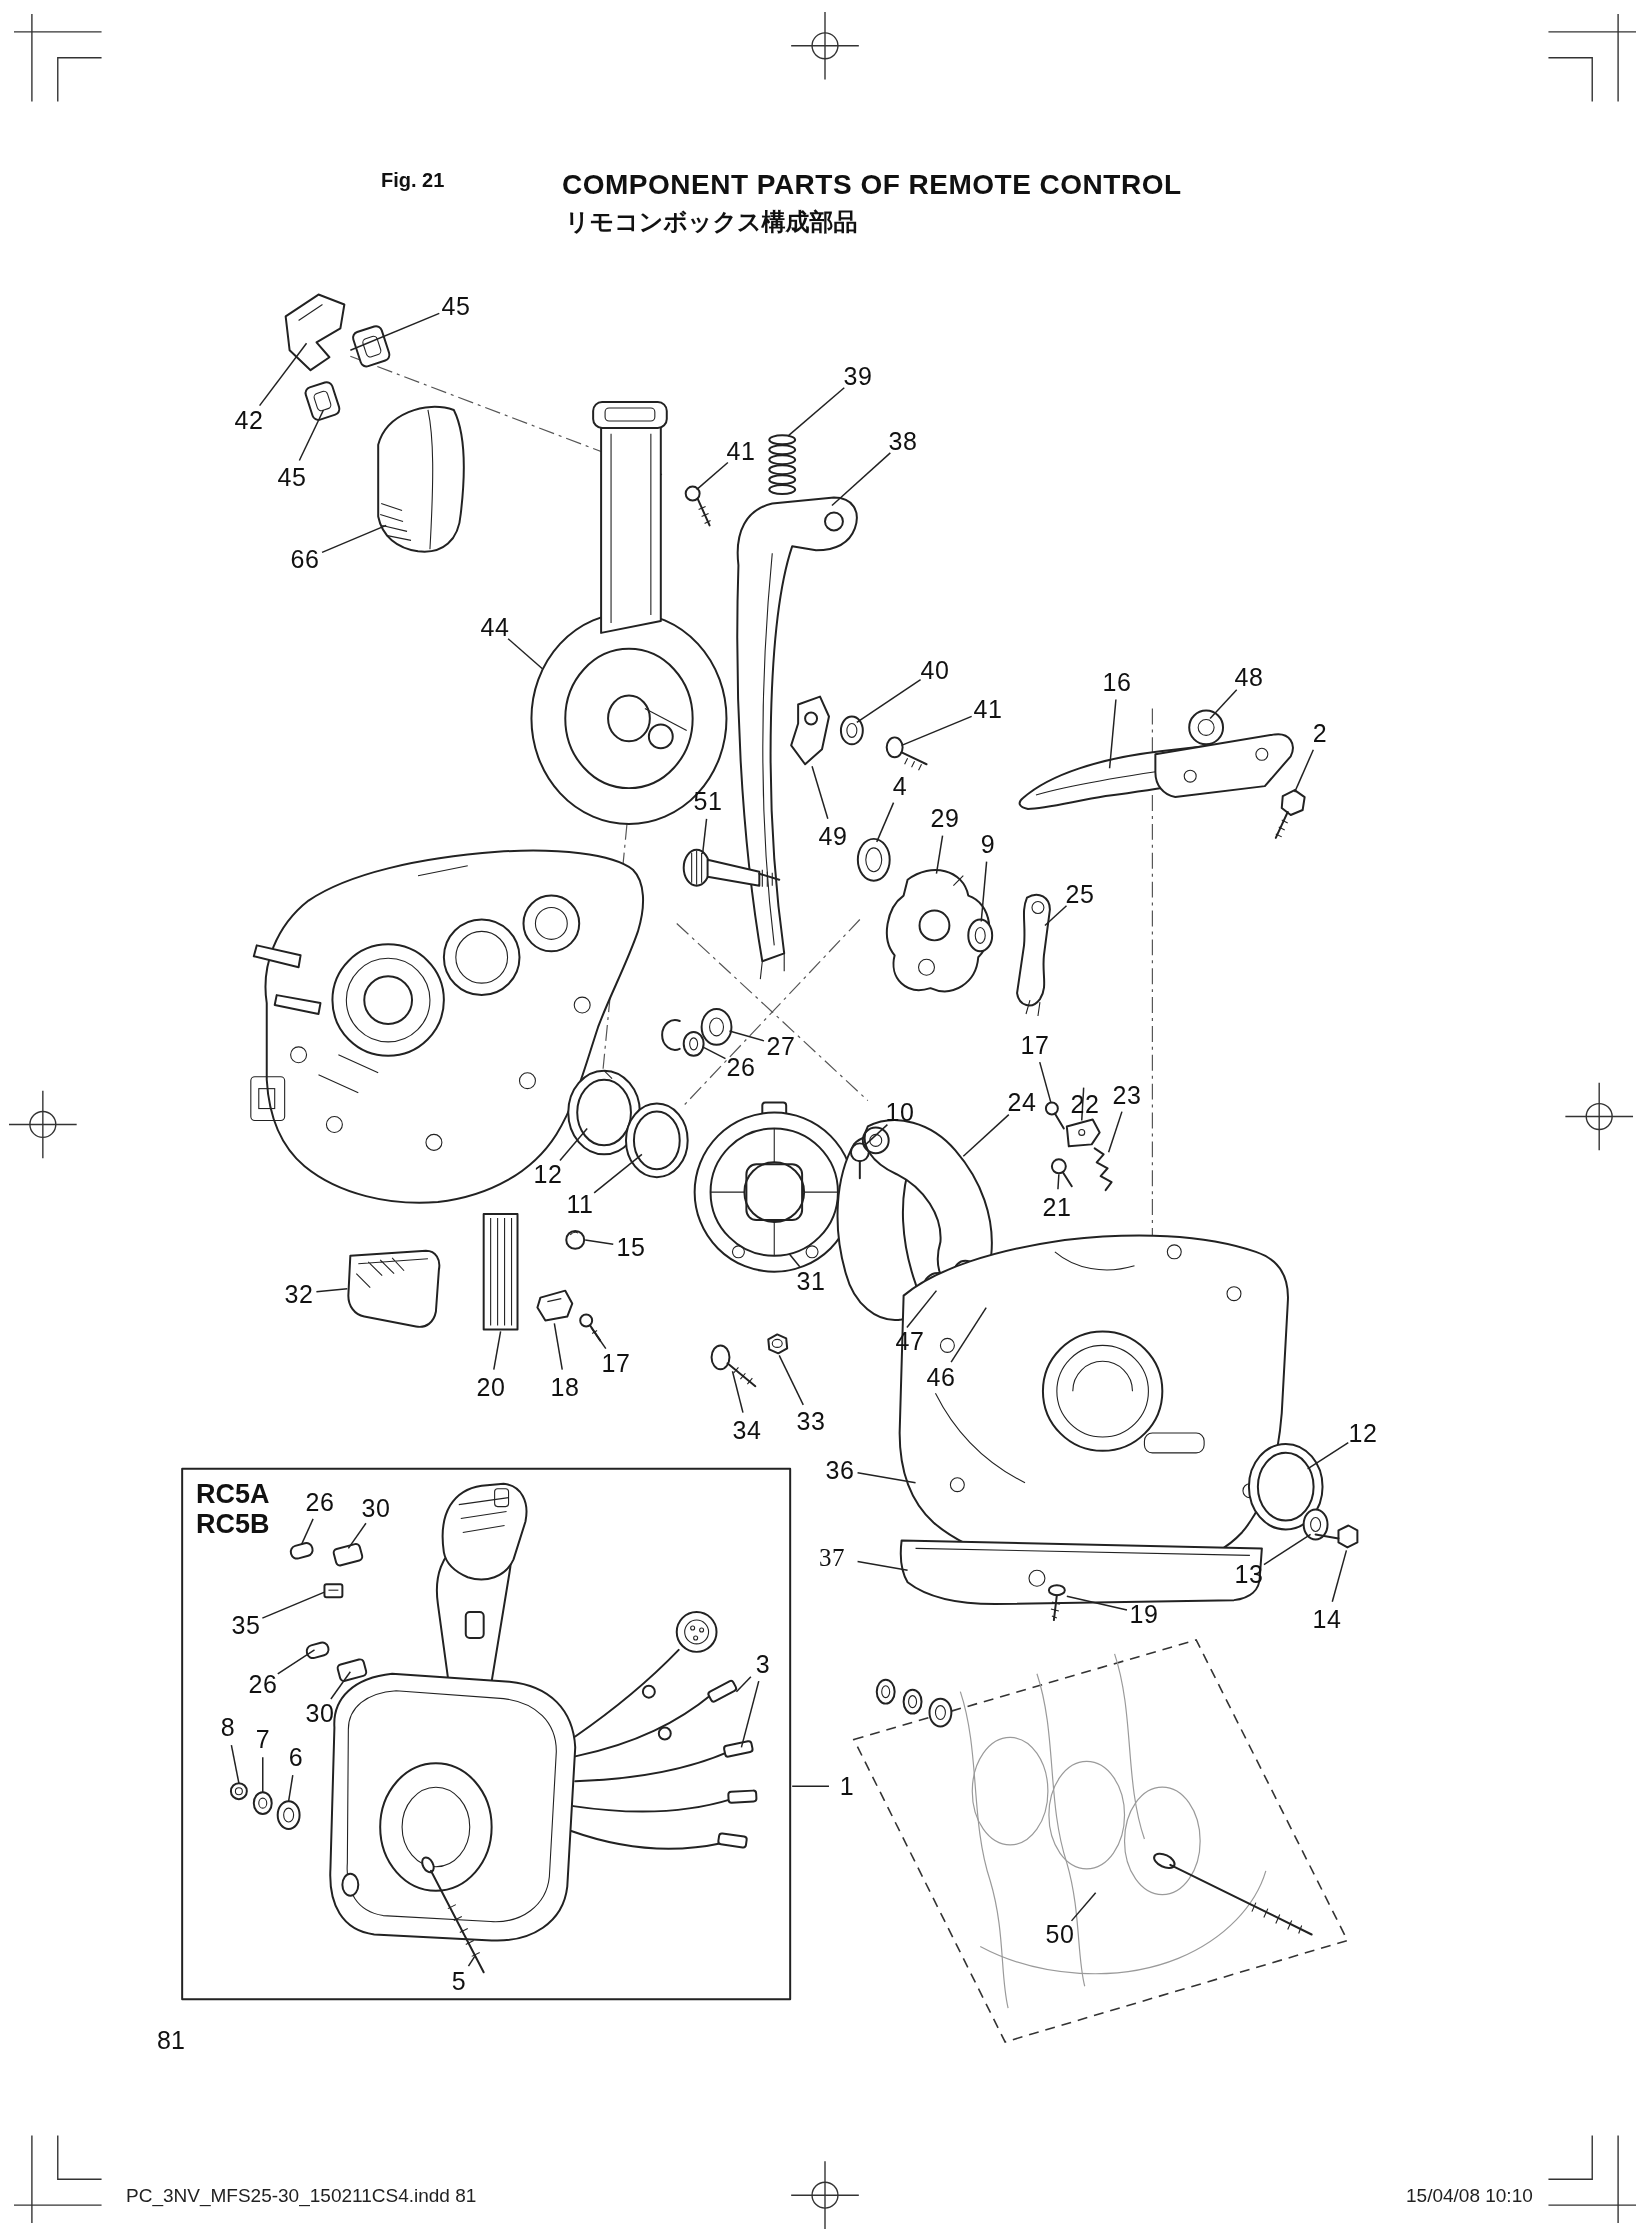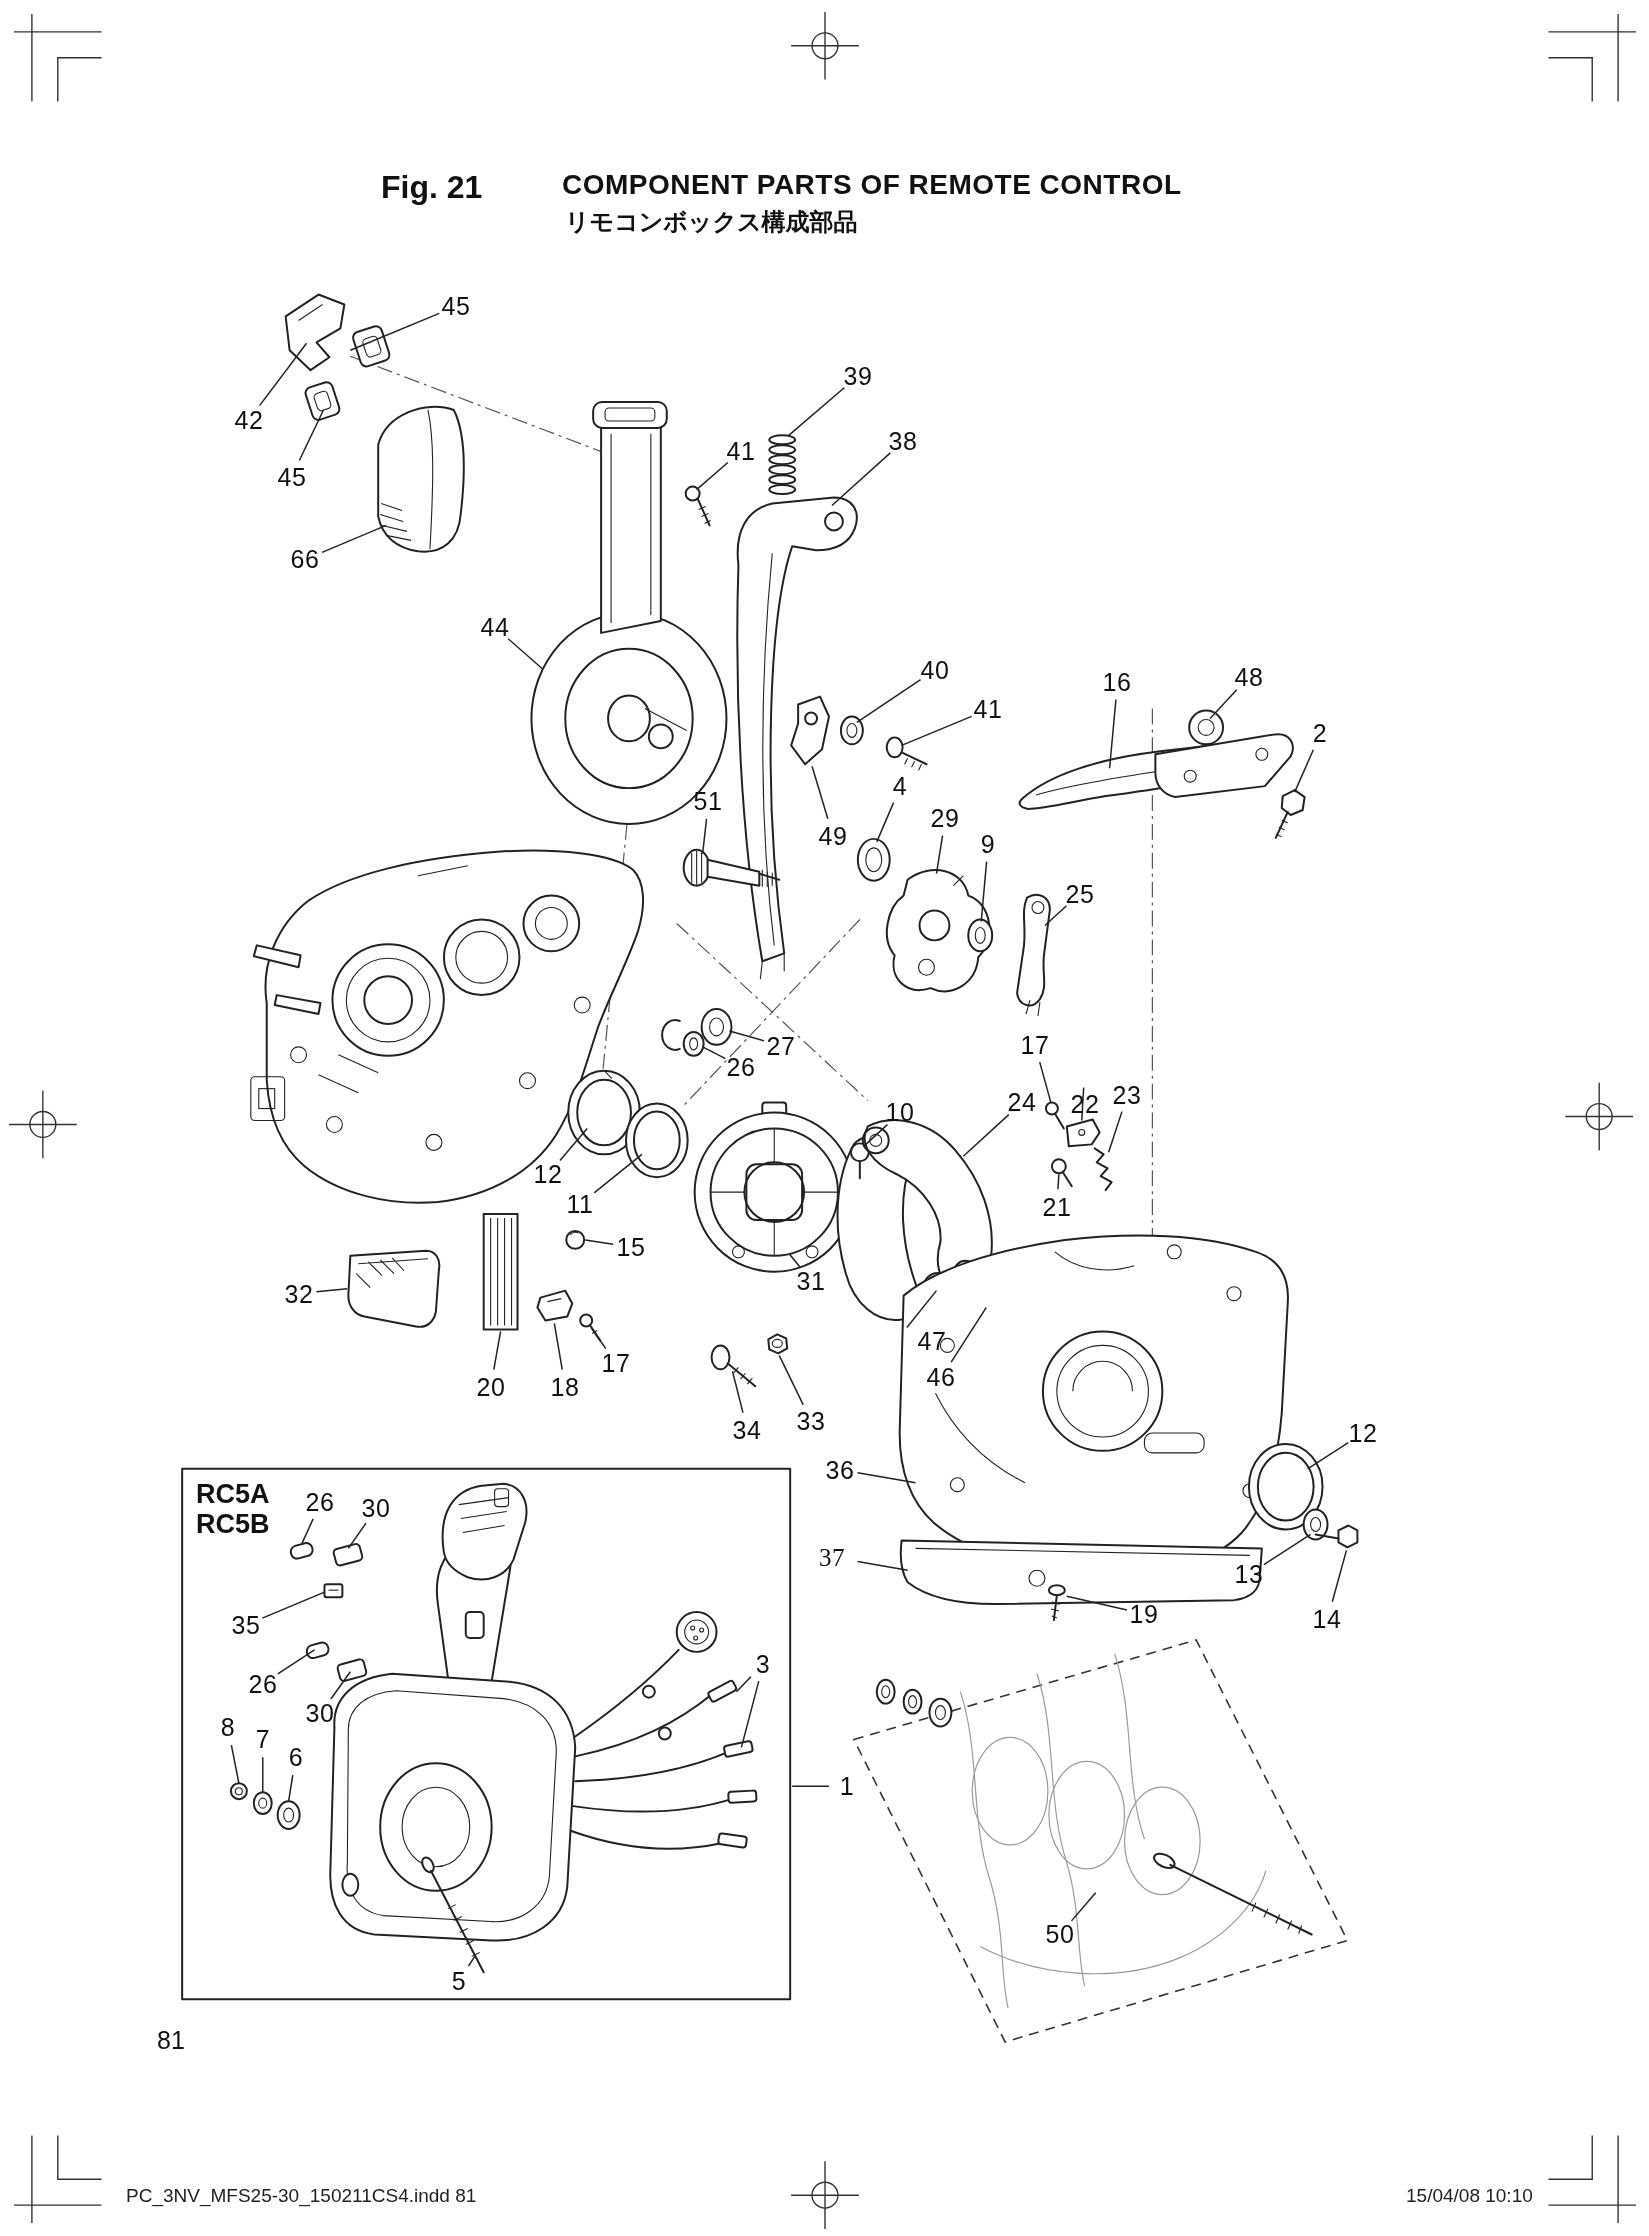--- a/index.html
+++ b/index.html
@@ -3,21 +3,21 @@
 <meta charset="utf-8">
 <style>
   html,body{margin:0;padding:0;background:#ddd;}
   .page{position:relative;width:1650px;height:2237px;background:#fff;
         font-family:"Liberation Sans",sans-serif;overflow:hidden;}
   .art,#leader-svg{position:absolute;left:0;top:0;width:1650px;height:2237px;}
   #leader-svg{pointer-events:none;}
   #leader-svg line{stroke:#222;stroke-width:1.5;}
   .callout{position:absolute;transform:translate(-50%,-50%);font-size:25px;color:#111;
            letter-spacing:0.5px;white-space:nowrap;}
-  .fig-label{position:absolute;left:381px;top:169px;font-size:32px;font-weight:bold;color:#111;}
+  .fig-label{position:absolute;left:381px;top:169px;font-size:20px;font-weight:bold;color:#111;}
   .fig-title{position:absolute;left:562px;top:169px;font-size:28px;font-weight:bold;color:#111;letter-spacing:0.5px;}
   .fig-subtitle{position:absolute;left:565px;top:206px;font-size:24px;font-weight:bold;color:#111;}
   .model-labels{position:absolute;left:196px;top:1479px;font-size:27px;font-weight:bold;line-height:1.12;color:#111;}
   .page-number{position:absolute;left:157px;top:2026px;font-size:25px;color:#111;}
   .footer-left{position:absolute;left:126px;top:2185px;font-size:19px;color:#222;}
   .footer-right{position:absolute;left:1406px;top:2185px;font-size:19px;color:#222;}
   
   svg .s{fill:#fff;stroke:#222;stroke-width:2;stroke-linejoin:round;stroke-linecap:round;}
   svg .o{fill:none;stroke:#222;stroke-width:2;stroke-linejoin:round;stroke-linecap:round;}
   svg .t{fill:none;stroke:#222;stroke-width:1.1;}
@@ -511,21 +511,21 @@
       <div class="callout" style="left: 1127px; top: 1095px;">23</div>
       <div class="callout" style="left: 1057px; top: 1207px;">21</div>
       <div class="callout" style="left: 631px; top: 1247px;">15</div>
       <div class="callout" style="left: 811px; top: 1281px;">31</div>
       <div class="callout" style="left: 299px; top: 1294px;">32</div>
       <div class="callout" style="left: 491px; top: 1387px;">20</div>
       <div class="callout" style="left: 565px; top: 1387px;">18</div>
       <div class="callout" style="left: 616px; top: 1363px;">17</div>
       <div class="callout" style="left: 747px; top: 1430px;">34</div>
       <div class="callout" style="left: 811px; top: 1421px;">33</div>
-      <div class="callout" style="left: 932px; top: 1341px;">47</div>
+      <div class="callout" style="left: 910px; top: 1341px;">47</div>
       <div class="callout" style="left: 941px; top: 1377px;">46</div>
       <div class="callout" style="left: 840px; top: 1470px;">36</div>
       <div class="callout" style="left: 1363px; top: 1433px;">12</div>
       <div class="callout" style="left: 832px; top: 1558px; font-family: Liberation Serif, serif;">37</div>
       <div class="callout" style="left: 1249px; top: 1574px;">13</div>
       <div class="callout" style="left: 1144px; top: 1614px;">19</div>
       <div class="callout" style="left: 1327px; top: 1619px;">14</div>
       <div class="callout" style="left: 320px; top: 1502px;">26</div>
       <div class="callout" style="left: 376px; top: 1508px;">30</div>
       <div class="callout" style="left: 246px; top: 1625px;">35</div>

